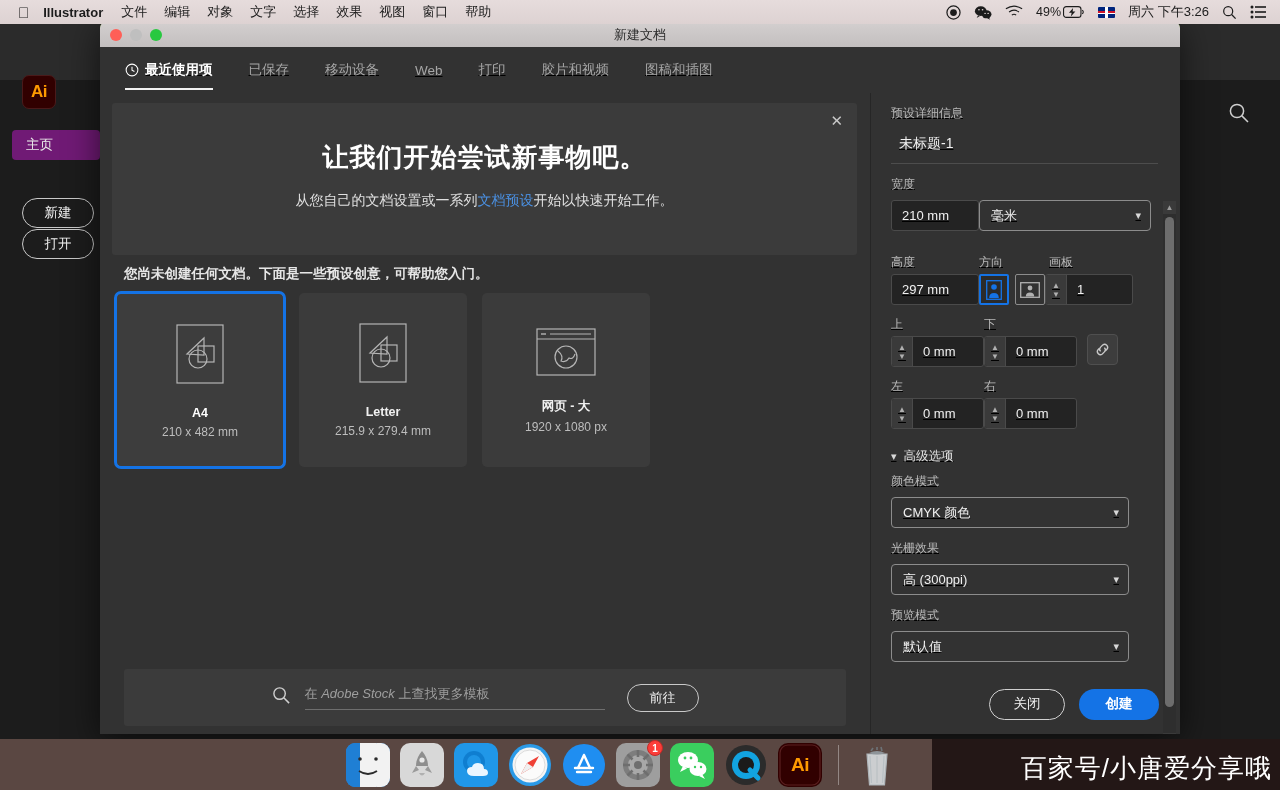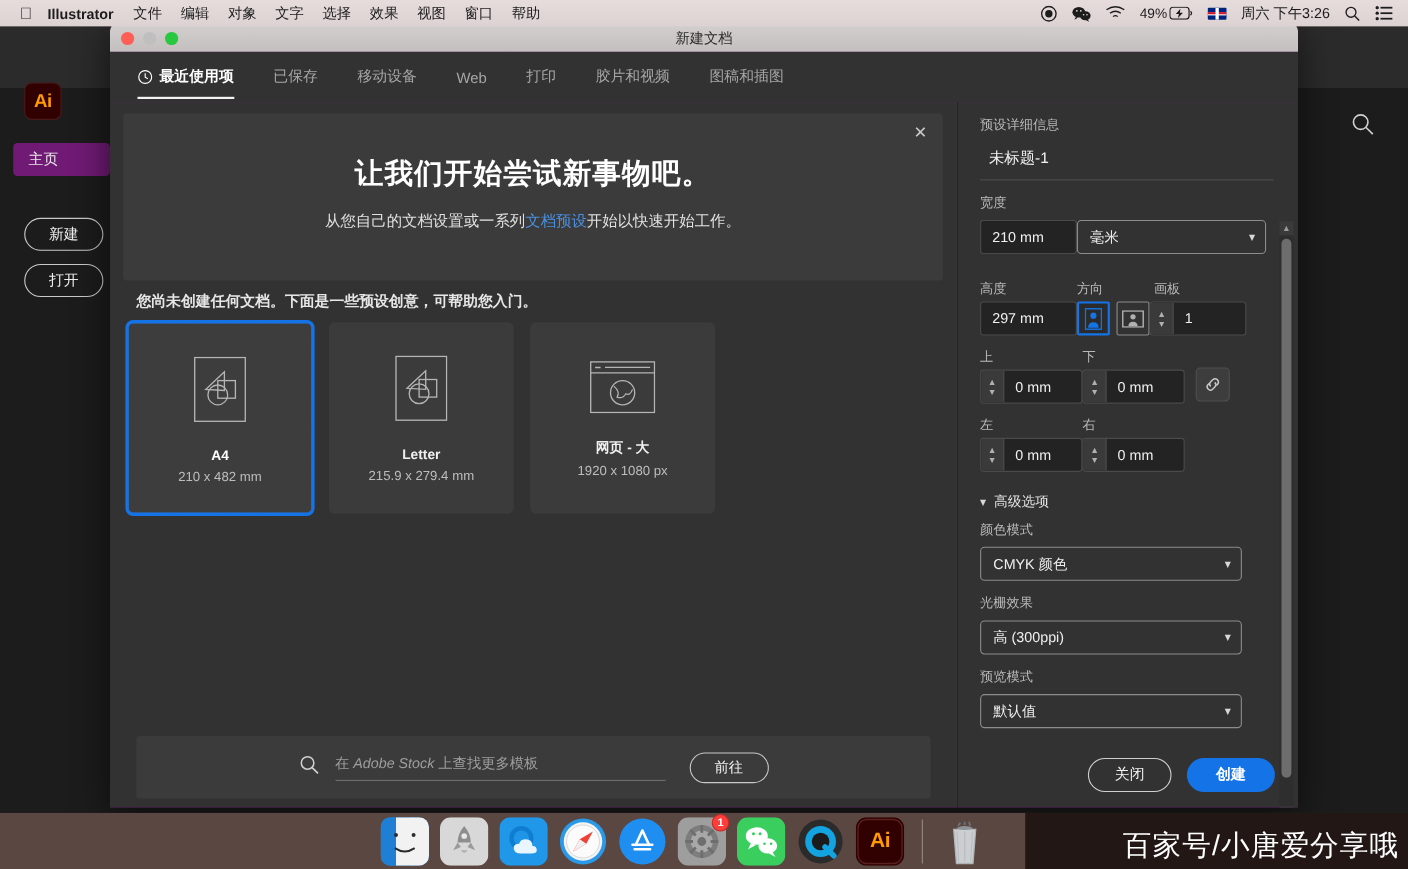--- a/index.html
+++ b/index.html
@@ -61,31 +61,31 @@
     letter-spacing: -0.5px;
   }
   .ai-search-icon { position: absolute; right: 30px; top: 78px; }
   .ai-sidebar { position: absolute; left: 0; top: 106px; width: 100px; }
   .ai-home-item {
     width: 88px; height: 30px; margin-left: 12px; border-radius: 4px;
     background: #701a75; color: #e8e8e8; font-size: 13.5px;
     display: flex; align-items: center; padding-left: 14px;
   }
   .ai-pill {
-    width: 72px; height: 30px; margin: 0 0 12px 22px; border-radius: 15px;
+    width: 72px; height: 30px; margin: 0 0 1px 22px; border-radius: 15px;
     border: 1px solid #c9c9c9; color: #efefef; font-size: 13.5px;
     display: flex; align-items: center; justify-content: center;
   }
   .ai-pill-wrap { margin-top: 38px; }
 
   
   .dialog {
     position: absolute; left: 100px; top: 22px; width: 1080px; height: 712px;
-    background: #701a75; border-radius: 6px 6px 0 0;
-    box-shadow: 0 6px 34px rgba(0,0,0,.6); overflow: hidden; z-index: 30;
+    background: #4d7c0f; border-radius: 6px 6px 0 0;
+    box-shadow: 0 6px 34px rgba(0,0,0,.6); overflow: hidden; z-index: 30; text-decoration: underline;
   }
   .titlebar {
     height: 25px; background: linear-gradient(to bottom, #d3cfcf, #c3bfbf);
     display: flex; align-items: center; position: relative;
   }
   .traffic { display: flex; gap: 8px; padding-left: 10px; }
   .tl { width: 12px; height: 12px; border-radius: 50%; }
   .tl.r { background: #ff5f57; }
   .tl.y { background: #bfbfbf; }
   .tl.g { background: #28c840; }

